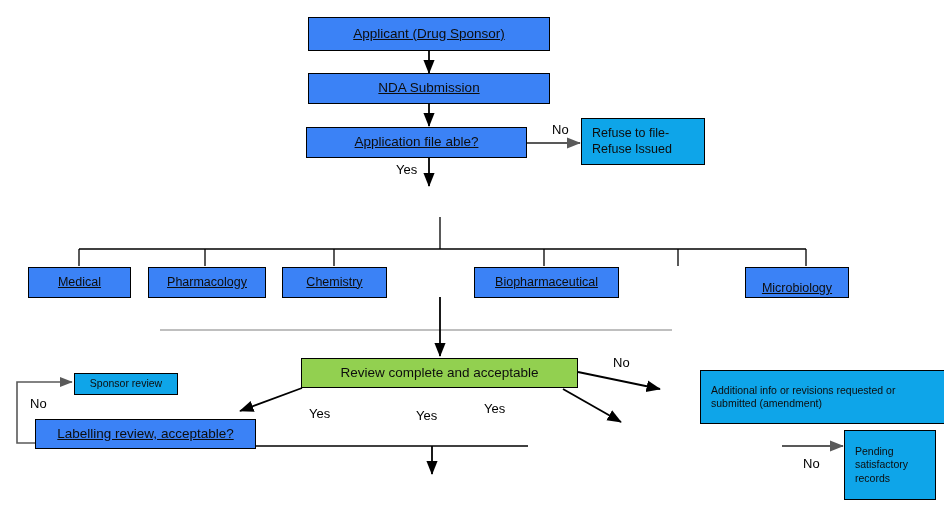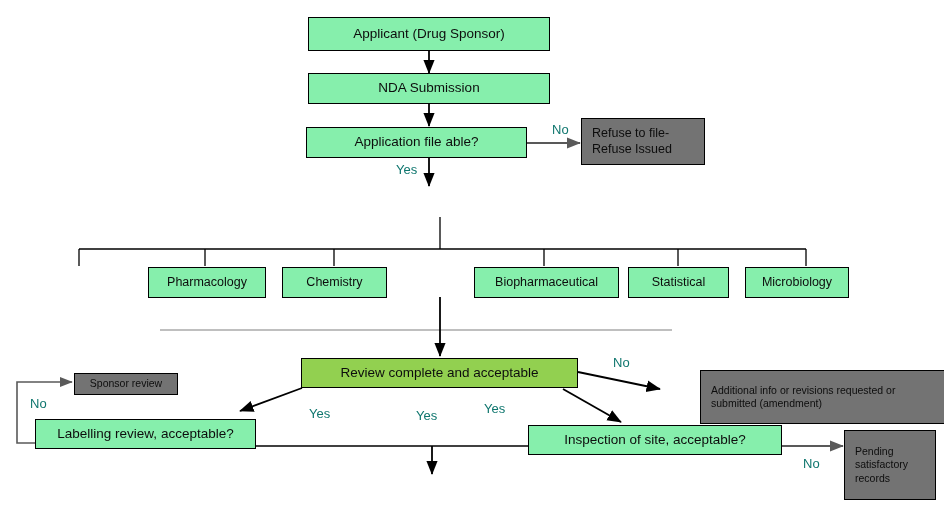--- a/index.html
+++ b/index.html
@@ -23,41 +23,41 @@
     box-sizing: border-box;
     border: 1.6px solid #000000;
     display: flex;
     align-items: center;
     justify-content: center;
     text-align: center;
     color: #0d0d0d;
     line-height: 1.25;
     z-index: 3;
   }
-  .node.orange { background: #86efac; }
+  .node.orange { background: #3b82f6; text-decoration: underline; }
   .node.green  { background: #92D050; }
-  .node.red    { background: #737373; }
+  .node.red    { background: #0ea5e9; }
 
   .node .nlabel {
     display: block;
     width: 100%;
     padding: 0 6px;
   }
   
   .node.lalign { justify-content: flex-start; text-align: left; }
   .node.lalign .nlabel { padding-left: 10px; }
 
   .f13 { font-size: 13.5px; }
   .f12 { font-size: 12.5px; }
   .f10 { font-size: 10.5px; }
 
   .edgelabel {
     position: absolute;
     font-size: 13px;
-    color: #0f766e;
+    color: #000000;
     white-space: nowrap;
     z-index: 4;
   }
 
   svg#wires {
     position: absolute;
     left: 0; top: 0;
     width: 944px;
     height: 519px;
     z-index: 1;
@@ -127,38 +127,38 @@
   </div>
 
   <div class="node red f12 lalign" style="left:581px; top:118px; width:124px; height:47px;">
     <span class="nlabel">
       <span>Refuse to file-</span><br>
       <span>Refuse Issued</span>
     </span>
   </div>
 
 
+  <div class="node orange f12" style="left:28px; top:267px; width:103px; height:31px;">
+    <span class="nlabel">Medical</span>
+  </div>
 
   <div class="node orange f12" style="left:148px; top:267px; width:118px; height:31px;">
     <span class="nlabel">Pharmacology</span>
   </div>
 
   <div class="node orange f12" style="left:282px; top:267px; width:105px; height:31px;">
     <span class="nlabel">Chemistry</span>
   </div>
 
   <div class="node orange f12" style="left:474px; top:267px; width:145px; height:31px;">
     <span class="nlabel">Biopharmaceutical</span>
   </div>
 
-  <div class="node orange f12" style="left:628px; top:267px; width:101px; height:31px;">
-    <span class="nlabel">Statistical</span>
-  </div>
-
-  <div class="node orange f12" style="left:745px; top:267px; width:104px; height:31px;">
+
+  <div class="node orange f12" style="left:745px; top:267px; width:104px; height:31px;align-items:flex-end;">
     <span class="nlabel">Microbiology</span>
   </div>
 
 
 
   <div class="node green f13" style="left:301px; top:358px; width:277px; height:30px;">
     <span class="nlabel">Review complete and acceptable</span>
   </div>
 
   <div class="node red f10 lalign" style="left:700px; top:370px; width:253px; height:54px;">
@@ -169,23 +169,20 @@
   </div>
 
   <div class="node red f10" style="left:74px; top:373px; width:104px; height:22px;">
     <span class="nlabel">Sponsor review</span>
   </div>
 
   <div class="node orange f13" style="left:35px; top:419px; width:221px; height:30px;">
     <span class="nlabel">Labelling review, acceptable?</span>
   </div>
 
-  <div class="node orange f13" style="left:528px; top:425px; width:254px; height:30px;">
-    <span class="nlabel">Inspection of site, acceptable?</span>
-  </div>
 
   <div class="node red f10 lalign" style="left:844px; top:430px; width:92px; height:70px;">
     <span class="nlabel">
       <span>Pending</span><br>
       <span>satisfactory</span><br>
       <span>records</span>
     </span>
   </div>
 
 

